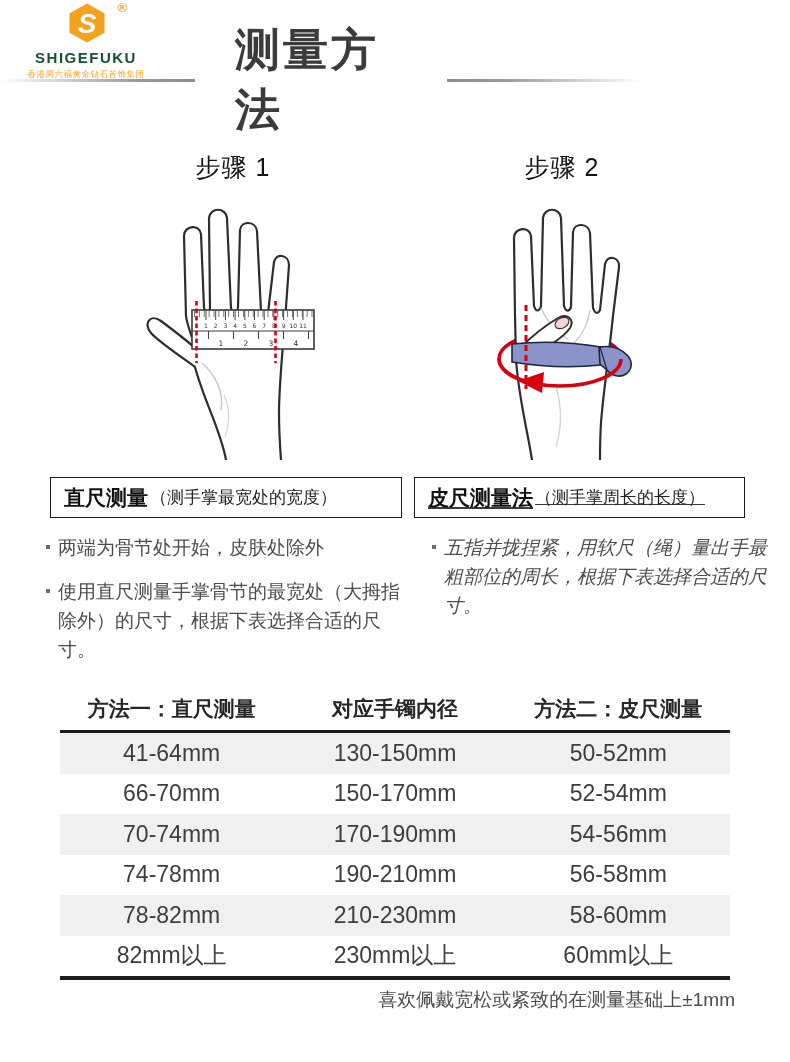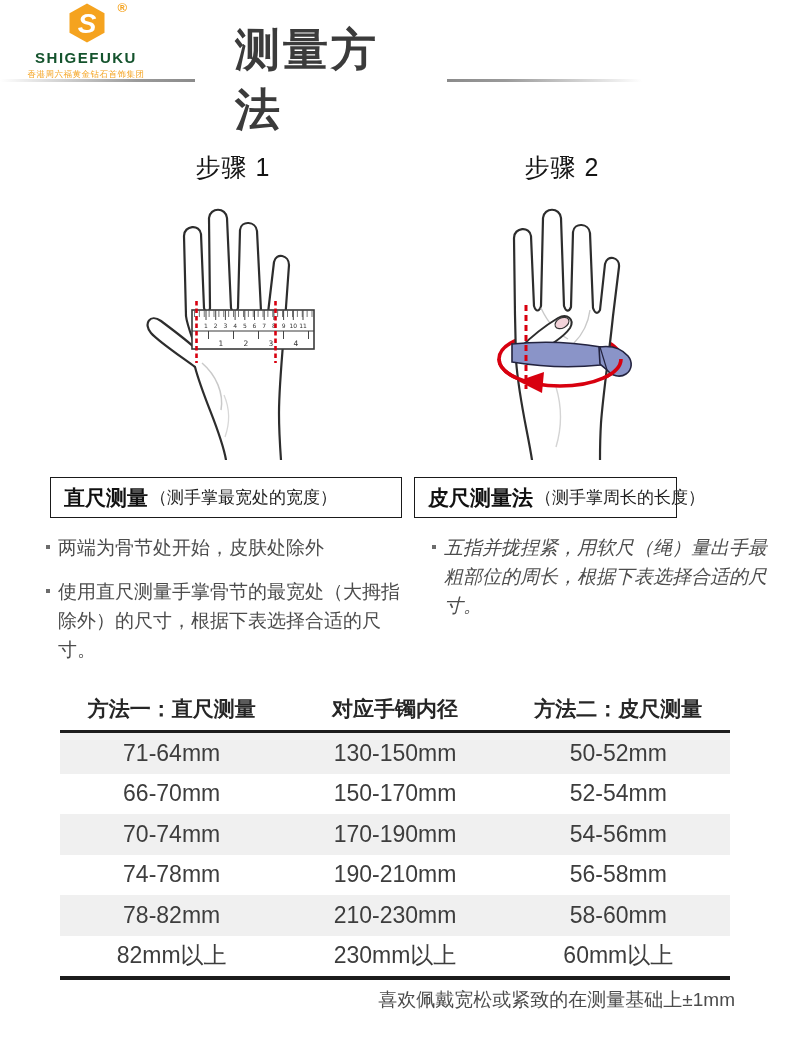--- a/index.html
+++ b/index.html
@@ -29,21 +29,21 @@
   .step-label { position:absolute; top:151px; width:132px; text-align:center;
     font-size:25px; color:#141414; letter-spacing:1px; }
   .step-label.s1 { left:167px; } .step-label.s2 { left:496px; }
   .illus { position:absolute; top:195px; width:250px; height:265px; }
   .illus.i1 { left:140px; } .illus.i2 { left:460px; }
 
   
   .method-box { position:absolute; top:477px; height:41px; border:1px solid #1a1a1a;
     display:flex; align-items:center; padding-left:13px; background:#fff; white-space:nowrap; }
   .method-box.m1 { left:50px; width:352px; }
-  .method-box.m2 { left:414px; width:263px; }
+  .method-box.m2 { left:414px; width:331px;text-decoration:underline; }
   .method-name { font-size:21px; font-weight:bold; color:#111; }
   .method-note { font-size:17px; color:#222; margin-left:2px; }
 
   
   .bullets { position:absolute; top:533px; }
   .bullets.bl { left:46px; width:358px; }
   .bullets.br { left:432px; width:348px;font-style:italic; }
   .bullet { display:flex; margin-bottom:15px; }
   .dot { width:4px; height:4px; background:#6c6c6c; flex:0 0 4px; margin:12px 8px 0 0; }
   .bullet-text { font-size:19px; line-height:29px; color:#4c4c4c; }
@@ -185,21 +185,21 @@
 </div>
 
 <div class="size-table">
   <div class="thead">
     <div class="hc">方法一：直尺测量</div>
     <div class="hc">对应手镯内径</div>
     <div class="hc">方法二：皮尺测量</div>
   </div>
   <div class="tbody">
     <div class="trow">
-      <div class="tc">71-64mm</div>
+      <div class="tc">41-64mm</div>
       <div class="tc">130-150mm</div>
       <div class="tc">50-52mm</div>
     </div>
     <div class="trow">
       <div class="tc">66-70mm</div>
       <div class="tc">150-170mm</div>
       <div class="tc">52-54mm</div>
     </div>
     <div class="trow">
       <div class="tc">70-74mm</div>

